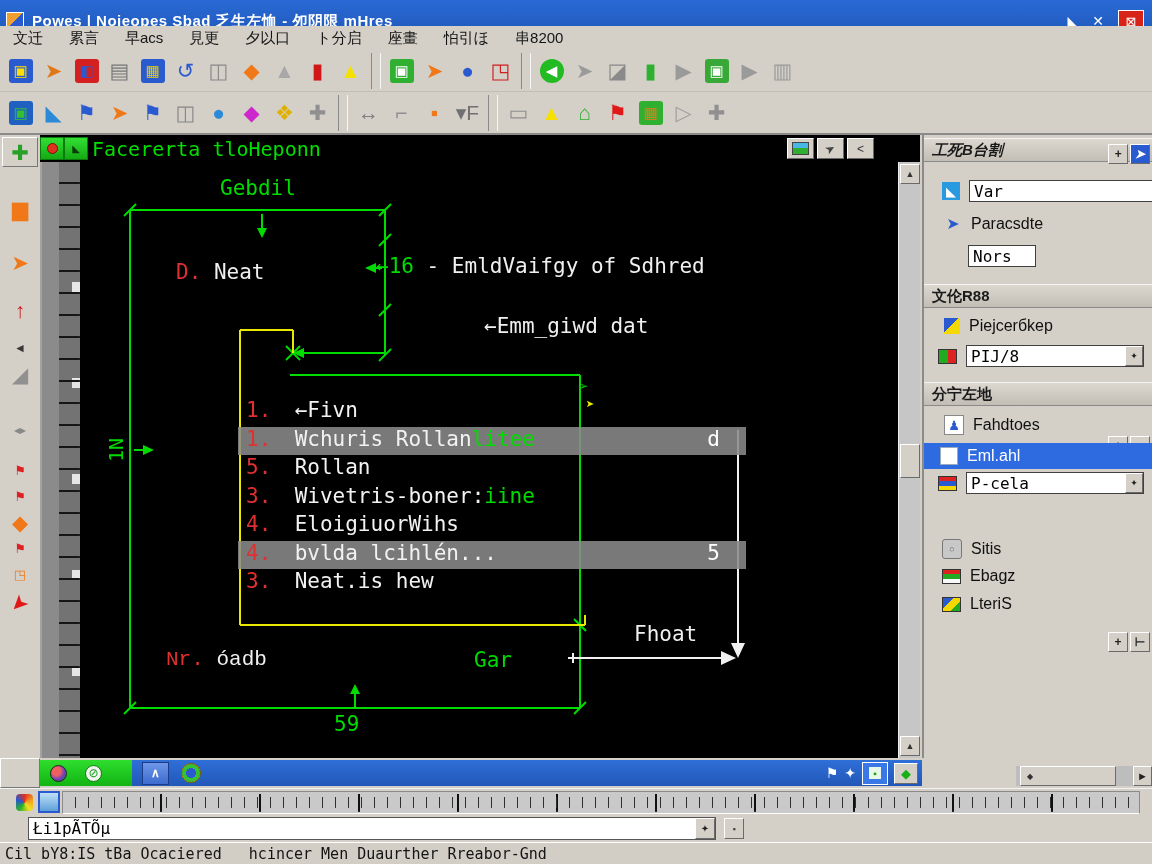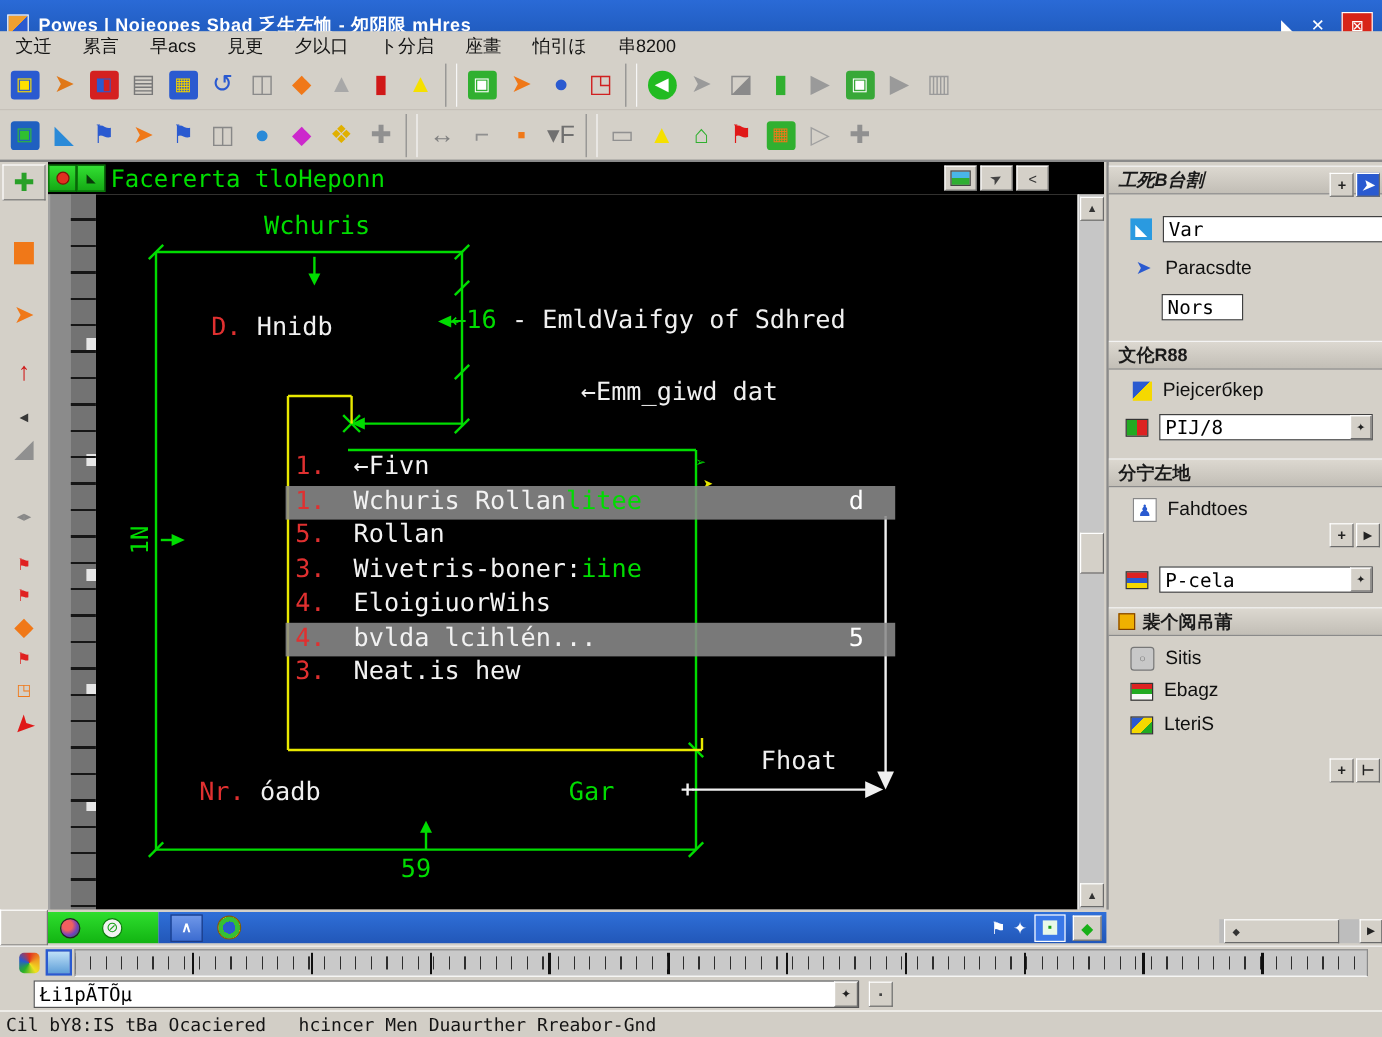--- a/index.html
+++ b/index.html
@@ -56,21 +56,21 @@
   .dwg-title-txt{color:#00e000;font:20px "DejaVu Sans Mono",monospace;margin-left:4px;white-space:nowrap;}
   .dwg-ctls{position:absolute;right:46px;top:3px;display:flex;gap:3px;}
   .dwg-cbtn{width:25px;height:19px;background:#d4d0c8;border:1px solid;border-color:#fff #6a6a6a #6a6a6a #fff;
             display:flex;align-items:center;justify-content:center;font-size:12px;color:#333;}
   .mini-landscape{width:15px;height:11px;background:linear-gradient(180deg,#49b6e8 0 45%,#2fae32 45% 100%);
                   border:1px solid #444;}
   
   .canvas{left:80px;top:162px;width:818px;height:596px;background:#000;overflow:hidden;}
   .ctext{position:absolute;font:21px "DejaVu Sans Mono",monospace;white-space:pre;color:#f0f0f0;}
   .green{color:#00dc00;} .red{color:#e03030;} .yellow{color:#e8e800;}
-  .clist{position:absolute;left:158px;top:214px;width:508px;}
+  .clist{position:absolute;left:158px;top:236px;width:508px;}
   .clist-row{position:relative;height:28.5px;line-height:28.5px;white-space:pre;
              font:21px "DejaVu Sans Mono",monospace;padding-left:8px;}
   .clist-row.hl{background:rgba(138,138,138,.88);}
   .clist-row .num{color:#e03030;display:inline-block;width:36px;}
   .clist-row .pre{color:#f2f2f2;}
   .clist-row .suf{color:#00dc00;}
   .clist-row .rt{position:absolute;right:26px;color:#ffffff;}
   .vtext{transform:rotate(-90deg);transform-origin:left top;}
   
   .scrollv{left:898px;top:162px;width:22px;height:596px;background:#c6c6c6;border-left:1px solid #efefef;box-sizing:border-box;}
@@ -436,27 +436,27 @@
         <path d="M497,496 L644,496"></path>
       <path d="M488,496 L498,496"></path>
         <path d="M493,491 L493,501"></path>
     </g>
     <g fill="#f0f0f0">
       <polygon points="658,496 651,481 665,481"></polygon>
       <polygon points="656,496 641,489 641,503"></polygon>
     </g>
   </svg>
 
-  <div class="ctext green" style="left:140px;top:14px;">Wchuris</div>
-  <div class="ctext" style="left:96px;top:98px;"><span class="red">D. </span><span>Hnidb</span></div>
+  <div class="ctext green" style="left:140px;top:14px;">Gebdil</div>
+  <div class="ctext" style="left:96px;top:98px;"><span class="red">D. </span><span>Neat</span></div>
   <div class="ctext" style="left:296px;top:92px;"><span class="green">←16 </span><span>- EmldVaifgy of Sdhred</span></div>
   <div class="ctext" style="left:404px;top:152px;">←Emm_giwd dat</div>
   <div class="ctext green vtext" style="left:24px;top:300px;font-size:20px;">1N</div>
   <div class="ctext green" style="left:254px;top:550px;">59</div>
-  <div class="ctext" style="left:86px;top:486px;"><span class="red">Nr. </span><span>óadb</span></div>
+  <div class="ctext" style="left:86px;top:486px;font-family:Liberation Mono, monospace;"><span class="red">Nr. </span><span>óadb</span></div>
   <div class="ctext green" style="left:394px;top:486px;">Gar</div>
   <div class="ctext" style="left:554px;top:460px;">Fhoat</div>
   <div class="ctext green" style="left:500px;top:216px;font-size:14px;">➢</div>
   <div class="ctext yellow" style="left:506px;top:234px;font-size:14px;">➤</div>
 
   <div class="clist">
       <div class="clist-row"><span class="num">1.</span><span class="pre"> ←Fivn</span></div>
       <div class="clist-row hl"><span class="num">1.</span><span class="pre"> Wchuris Rollan</span><span class="suf">litee</span><span class="rt">d</span></div>
       <div class="clist-row"><span class="num">5.</span><span class="pre"> Rollan</span></div>
       <div class="clist-row"><span class="num">3.</span><span class="pre"> Wivetris-boner:</span><span class="suf">iine</span></div>
@@ -516,33 +516,32 @@
     <span>分宁左地</span>
     <span class="phbtns" style="top:249px;">
       <span class="pbtn">+</span>
       <span class="pbtn">⊢</span>
     </span>
   </div>
   <div class="prow" style="left:20px;top:280px;">
     <span class="picon" style="background:#fff;border:1px solid #888;color:#2a5ad0;">♟</span>
     <span>Fahdtoes</span>
   </div>
+  <div class="psel" style="top:308px;">
+    <span class="picon" style="background:#fff;border:1px solid #9ab;width:16px;height:16px;"></span>
+    <span>Eml.ahl</span>
+  </div>
   <div class="prow" style="left:14px;top:337px;right:8px;">
     <span class="ministripe" style="background:linear-gradient(180deg,#dd2222 0 34%,#2a5ad0 34% 67%,#f5d800 67% 100%);"></span>
     <span class="pcombo" style="flex:1;">
       <input class="pinput" style="width: 100%;" value="P-cela">
       <span class="dropbtn">✦</span>
     </span>
   </div>
 
-  <div class="phead" style="top:371px;">
-    <span class="picon" style="width:12px;height:12px;background:#f0b000;border:1px solid #804000;margin-right:6px;"></span>
-    <span>裴个阅吊莆</span>
-
-  </div>
   <div class="prow" style="left:18px;top:404px;">
     <span class="picon" style="background:#c8c8c8;border:1px solid #777;border-radius:3px;color:#666;font-size:9px;">○</span>
     <span>Sitis</span>
   </div>
   <div class="prow" style="left:18px;top:432px;">
     <span class="ministripe" style="background:linear-gradient(180deg,#dd2222 0 34%,#22aa22 34% 67%,#f8f8f8 67% 100%);"></span>
     <span>Ebagz</span>
   </div>
   <div class="prow" style="left:18px;top:460px;">
     <span class="ministripe" style="background:linear-gradient(135deg,#2a5ad0 0 34%,#f5d800 34% 67%,#22aa22 67% 100%);"></span>

